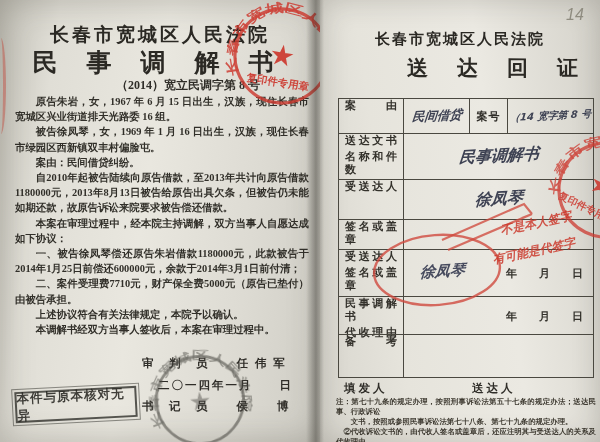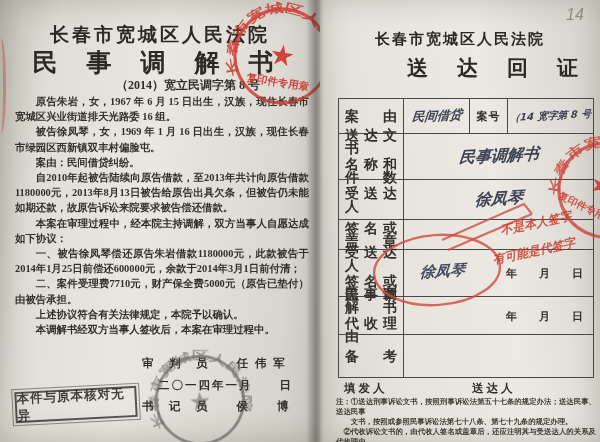--- a/index.html
+++ b/index.html
@@ -33,21 +33,21 @@
   #l-blackseal{left:148px;top:348px;width:104px;height:104px;transform:rotate(-5deg);opacity:.78;filter:blur(.3px)}
   #l-edgefrag{left:-4px;top:38px;width:10px;height:96px;border-right:3px solid rgba(198,52,40,.38);border-radius:50%}
   
   #r-court{left:38px;top:30px;width:204px;text-align:center;font-size:15px;letter-spacing:2px;color:#2b2924}
   #r-title{left:18px;top:54px;width:244px;text-align:right;font-size:21px;letter-spacing:4px;color:#2b2924}
   #r-pencil{left:246px;top:6px;font-size:16px;color:#8f8c80;font-family:Liberation Sans, sans-serif;font-weight:normal;font-style:italic}
   #rtable{position:absolute;left:18px;top:98px;width:256px;border:1.6px solid #4a4840}
   .trow{display:flex;position:relative;border-top:1.4px solid #4a4840}
   .trow:first-child{border-top:none}
   .tlabel{width:65px;border-right:1.4px solid #4a4840;display:flex;flex-direction:column;
-    justify-content:center;gap:3px;padding:0 6px;font-size:14px;line-height:13px;color:#33312b}
+    gap:3px;padding:0 6px;font-size:11px;line-height:13px;color:#33312b}
   .jl{text-align:justify;text-align-last:justify}
   .tval{flex:1;position:relative;display:flex;align-items:center;justify-content:center}
   .cell-b{border-right:1.4px solid #4a4840}
   .hw{font-family:"DejaVu Sans",sans-serif;font-style:italic;color:#3e4253;transform:rotate(-3deg) skewX(-8deg)}
   .ymd{position:absolute;font-size:11px;color:#33312b;white-space:nowrap}
   #r-issuer{left:24px;top:381px;font-size:11.5px;letter-spacing:3px}
   #r-deliverer{left:152px;top:381px;font-size:11.5px;letter-spacing:3px}
   #r-notes{left:16px;top:397px;width:260px;font-size:7.4px;line-height:10px;color:#3e3a31;text-align:justify}
   .redhw{position:absolute;font-family:"DejaVu Sans",sans-serif;font-style:italic;
     color:rgba(203,58,45,.85);white-space:nowrap;z-index:6}
@@ -185,21 +185,21 @@
             <div class="jl">备考</div>
           </div>
         <div class="tval"></div>
       </div>
     </div>
 
     <div class="abs" id="r-issuer">填发人</div>
     <div class="abs" id="r-deliverer">送达人</div>
 
     <div class="abs" id="r-notes">
-      <div>注：①送达刑事诉讼文书，按照刑事诉讼法第五十七条的规定办法；送达民事、送达民事</div>
+      <div>注：第七十九条的规定办理，按照刑事诉讼法第五十七条的规定办法；送达民事、行政诉讼</div>
       <div>　　文书，按照或参照民事诉讼法第七十八条、第七十九条的规定办理。</div>
       <div>　②代收诉讼文书的，由代收人签名或盖章后，还应注明其与受送达人的关系及代收理由。</div>
     </div>
 
     <div class="redhw" id="r-note1">不是本人签字</div>
     <div class="redhw" id="r-note2">有可能是代签字</div>
 
     <svg class="abs" id="r-redink" viewBox="0 0 280 442">
       <ellipse cx="117" cy="270" rx="63" ry="35" fill="none" stroke="#cf4a3e" stroke-width="2.4" opacity=".8" transform="rotate(-4 117 270)"></ellipse>
       <path d="M128,250 L212,214 L202,218 M122,240 L204,204 L212,214" fill="none" stroke="#cf4a3e" stroke-width="2.2" opacity=".78"></path>

